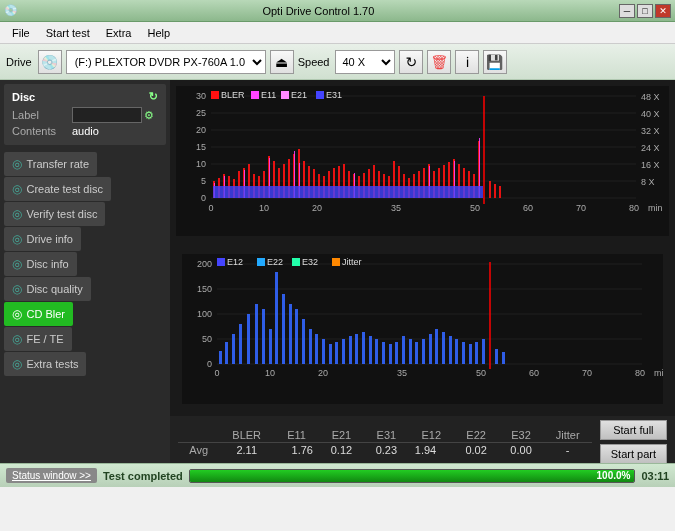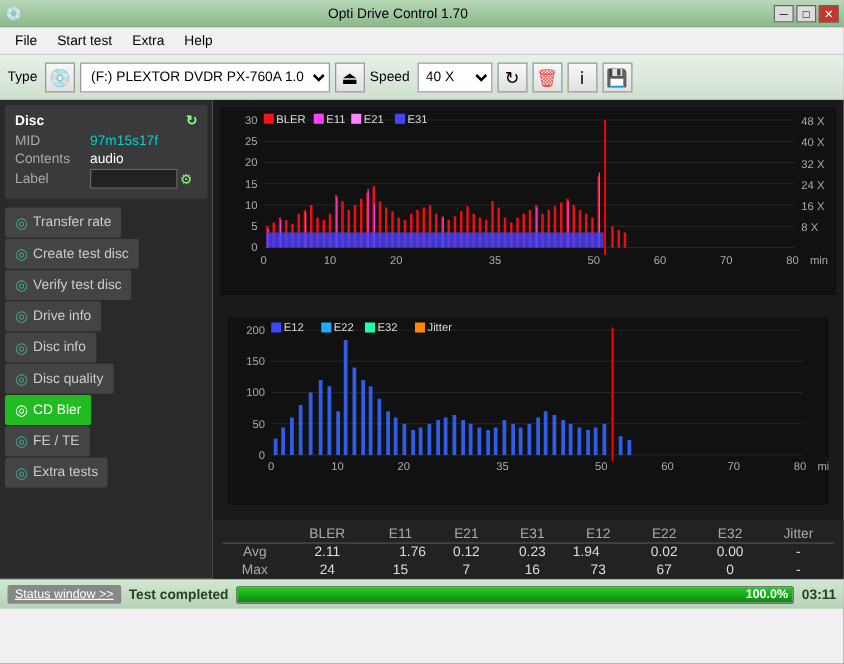--- a/index.html
+++ b/index.html
@@ -217,21 +217,21 @@
 </div>
 
 <div id="menubar">
   <span class="menu-item">File</span>
   <span class="menu-item">Start test</span>
   <span class="menu-item">Extra</span>
   <span class="menu-item">Help</span>
 </div>
 
 <div id="toolbar">
-  <span class="toolbar-label">Type</span>
+  <span class="toolbar-label">Drive</span>
   <div class="toolbar-btn" title="Drive">💿</div>
   <select class="drive-select">
     <option>(F:) PLEXTOR DVDR  PX-760A 1.07</option>
   </select>
   <div class="toolbar-btn">⏏</div>
   <span class="toolbar-label">Speed</span>
   <select class="speed-select">
     <option>40 X</option>
     <option>Max</option>
     <option>32 X</option>
@@ -245,32 +245,28 @@
 
 <div id="main" style="display:flex; height: 383px;">
 
   <div id="sidebar">
 
     <div id="disc-panel">
       <div id="disc-panel-header">
         <span>Disc</span>
         <span style="cursor:pointer; color:#8f8;">↻</span>
       </div>
-      <div class="disc-row">
-        <span class="disc-label">MID</span>
-        <span class="disc-value">97m15s17f</span>
+      <div class="disc-row" style="align-items:center;">
+        <span class="disc-label">Label</span>
+        <input class="label-input" type="text" value="" style="width: 70px; height: 16px; background: rgb(34, 34, 34); border: 1px solid rgb(102, 102, 102); color: white; font-size: 10px;">
+        <span style="color:#8f8; margin-left:2px; cursor:pointer;">⚙</span>
       </div>
       <div class="disc-row">
         <span class="disc-label">Contents</span>
         <span class="disc-value-white">audio</span>
-      </div>
-      <div class="disc-row" style="align-items:center;">
-        <span class="disc-label">Label</span>
-        <input class="label-input" type="text" value="" style="width: 70px; height: 16px; background: rgb(34, 34, 34); border: 1px solid rgb(102, 102, 102); color: white; font-size: 10px;">
-        <span style="color:#8f8; margin-left:2px; cursor:pointer;">⚙</span>
       </div>
     </div>
 
     <div id="sidebar-buttons">
       <button class="sidebar-btn">
         <span class="sb-icon">◎</span>
         <span>Transfer rate</span>
       </button>
       <button class="sidebar-btn">
         <span class="sb-icon">◎</span>
@@ -544,33 +540,26 @@
               <td style="color:#aaa; padding:1px 6px;">Avg</td>
               <td style="padding:1px 6px; text-align:center;">2.11</td>
               <td style="padding:1px 6px; text-align:right;">1.76</td>
               <td style="padding:1px 6px; text-align:center;margin-top:23px;">0.12</td>
               <td style="padding:1px 6px; text-align:center;">0.23</td>
               <td style="padding:1px 6px; text-align:left;">1.94</td>
               <td style="padding:1px 6px; text-align:center;">0.02</td>
               <td style="padding:1px 6px; text-align:center;">0.00</td>
               <td style="padding:1px 6px; text-align:center;">-</td>
             </tr>
-            <tr>
-              <td style="color:#aaa; padding:1px 6px;">Max</td>
-              <td style="padding:1px 6px; text-align:center;">24</td>
-              <td style="padding:1px 6px; text-align:center;">15</td>
-              <td style="padding:1px 6px; text-align:center;">7</td>
-              <td style="padding:1px 6px; text-align:center;">16</td>
-              <td style="padding:1px 6px; text-align:center;">73</td>
-              <td style="padding:1px 6px; text-align:center;">67</td>
-              <td style="padding:1px 6px; text-align:center;">0</td>
-              <td style="padding:1px 6px; text-align:center;">-</td>
-            </tr>
           </tbody>
         </table>
+      </div>
+      <div class="stat-action-btns">
+        <button class="stat-btn">Start full</button>
+        <button class="stat-btn">Start part</button>
       </div>
     </div>
   </div>
 </div>
 
 <div id="statusbar" style="height:24px; background:linear-gradient(to bottom,#d0e8d0,#b8d0b8); display:flex; align-items:center; padding:0 6px; gap:6px; border-top:1px solid #9ab89a;">
   <button id="status-window-btn" style="background:#888; color:white; border:none; padding:2px 6px; font-size:10px; cursor:pointer; border-radius:2px;">Status window &gt;&gt;</button>
   <span style="color:#224422; font-size:11px; font-weight:bold;">Test completed</span>
   <div id="progress-container" style="flex:1; height:14px; background:#666; border:1px solid #555; border-radius:2px; overflow:hidden; position:relative;">
     <div id="progress-bar" style="height:100%; width:100%; background:linear-gradient(to bottom,#22cc22,#118811);"></div>

